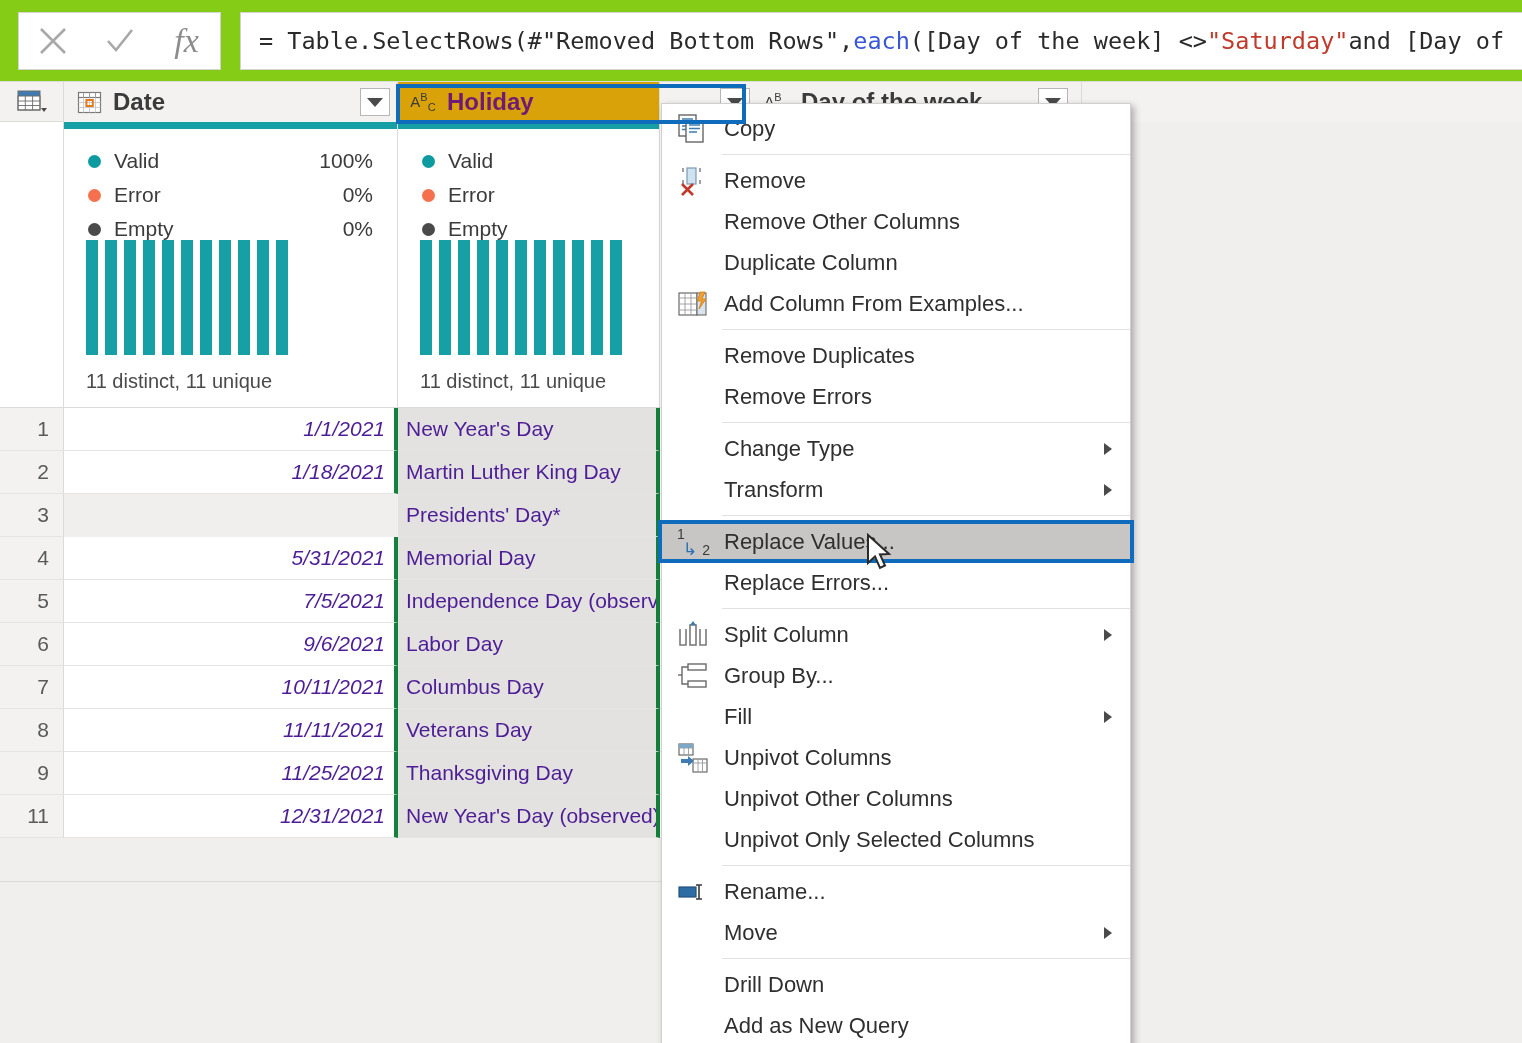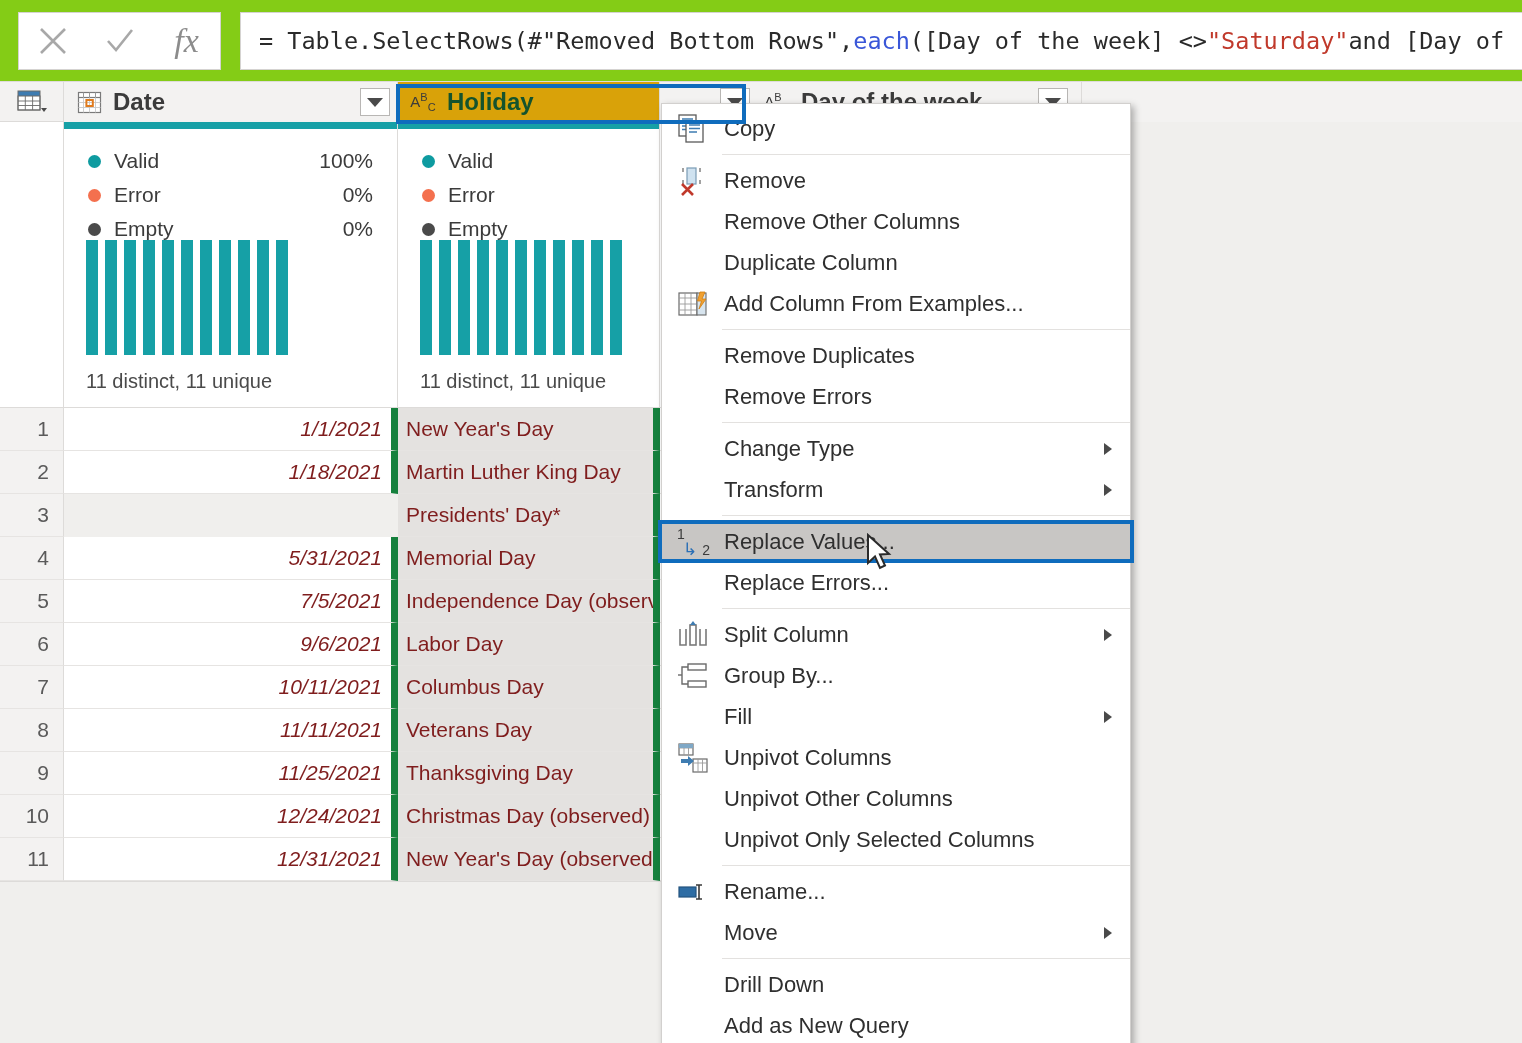--- a/index.html
+++ b/index.html
@@ -105,21 +105,21 @@
     background: #D9A209;
   }
   .col-header.dow-col { left: 752px; width: 330px; }
   .col-title {
     font-size: 24px;
     font-weight: bold;
     color: #3B3B3B;
     margin-left: 11px;
     white-space: nowrap;
   }
-  .col-header.holiday-col .col-title { color: #14532d; }
+  .col-header.holiday-col .col-title { color: #701a75; }
   .type-icon {
     width: 26px; height: 26px;
     display: flex; align-items: center; justify-content: center;
     flex: none;
   }
   .abc-icon {
     font-family: "Liberation Sans", sans-serif;
     font-size: 15px;
     color: #3B3B3B;
     line-height: 1;
@@ -238,25 +238,25 @@
   .data-row {
     position: relative;
     height: 43px;
     width: 1522px;
   }
   .cell {
     position: absolute;
     top: 0; height: 43px;
     box-sizing: border-box;
     border-bottom: 1px solid #E6E4E2;
-    border-right: 7px solid #15803d;
+    border-right: 4px solid #15803d;
     display: flex;
     align-items: center;
     font-size: 21px;
-    color: #7f1d1d;
+    color: #4c1d95;
     overflow: hidden;
     white-space: nowrap;
   }
   .cell.rownum {
     left: 0; width: 64px;
     background: #F3F2F1;
     justify-content: flex-end;
     padding-right: 14px;
     color: #5A5A5A;
     border-right: 1px solid #DDDBD9;
@@ -565,26 +565,20 @@
         <div class="cell holiday">Veterans Day</div>
         <div class="cell dow"></div>
       </div>
       <div class="data-row">
         <div class="cell rownum">9</div>
         <div class="cell date">11/25/2021</div>
         <div class="cell holiday">Thanksgiving Day</div>
         <div class="cell dow"></div>
       </div>
       <div class="data-row">
-        <div class="cell rownum">10</div>
-        <div class="cell date">12/24/2021</div>
-        <div class="cell holiday">Christmas Day (observed)</div>
-        <div class="cell dow"></div>
-      </div>
-      <div class="data-row">
         <div class="cell rownum">11</div>
         <div class="cell date">12/31/2021</div>
         <div class="cell holiday">New Year's Day (observed)</div>
         <div class="cell dow"></div>
       </div>
     </div>
   <div class="table-bottom-edge"></div>
 
   <div class="context-menu">
       <div class="menu-item">

